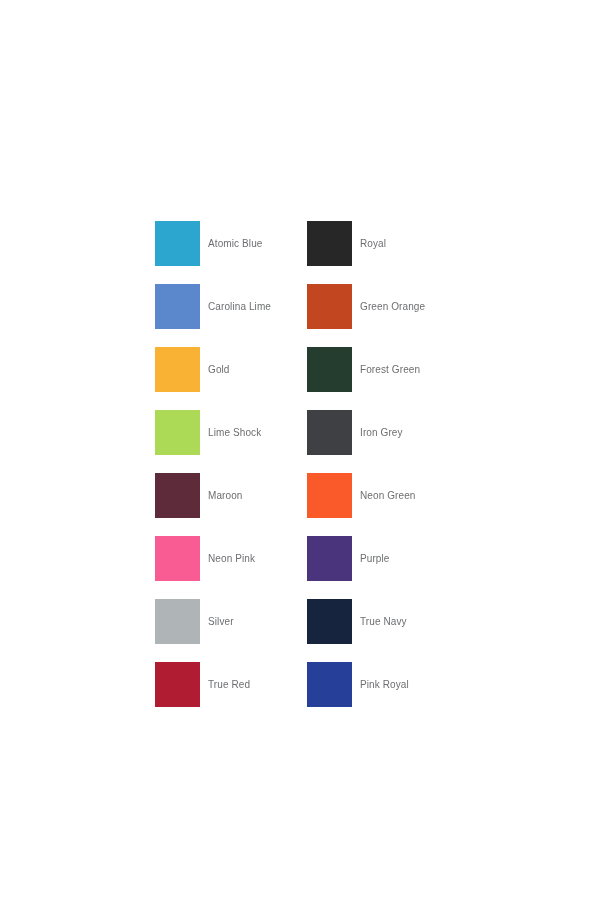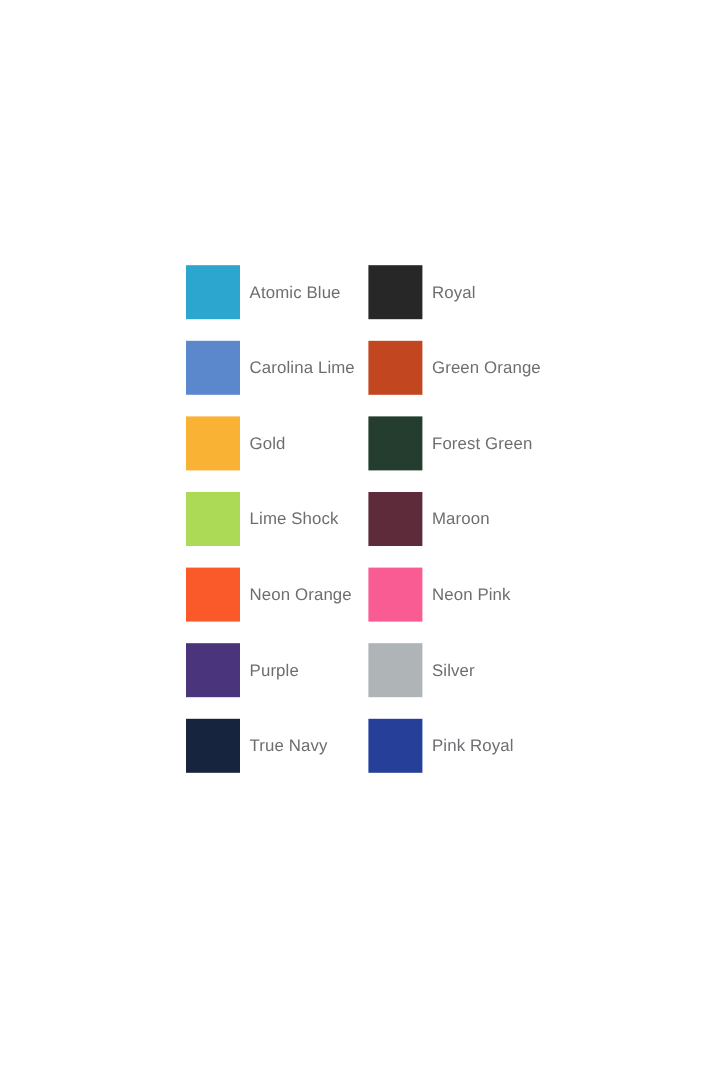--- a/index.html
+++ b/index.html
@@ -43,21 +43,21 @@
   }
 
   .swatch-chip {
     width: 45px;
     height: 45px;
     flex: 0 0 45px;
     background: #cccccc;
   }
 
   .swatch-label {
-    font-size: 14px;
+    font-size: 10px;
     line-height: 1.2;
     color: #6d6e71;
     white-space: nowrap;
     letter-spacing: 0.1px;
   }
 </style>
 </head>
 <body>
 
 <div class="swatch-legend">
@@ -84,41 +84,49 @@
       </div>
       <div class="legend-item">
         <div class="swatch-chip" style="background: rgb(36, 61, 46);"></div>
         <span class="swatch-label">Forest Green</span>
       </div>
       <div class="legend-item">
         <div class="swatch-chip" style="background: rgb(172, 217, 86);"></div>
         <span class="swatch-label">Lime Shock</span>
       </div>
       <div class="legend-item">
+        <div class="swatch-chip" style="background: rgb(63, 64, 68);"></div>
+        <span class="swatch-label">Iron Grey</span>
+      </div>
+      <div class="legend-item">
         <div class="swatch-chip" style="background: rgb(94, 43, 59);"></div>
         <span class="swatch-label">Maroon</span>
       </div>
       <div class="legend-item">
         <div class="swatch-chip" style="background: rgb(250, 90, 42);"></div>
-        <span class="swatch-label">Neon Orange</span>
+        <span class="swatch-label">Neon Green</span>
       </div>
       <div class="legend-item">
         <div class="swatch-chip" style="background: rgb(249, 91, 147);"></div>
         <span class="swatch-label">Neon Pink</span>
       </div>
       <div class="legend-item">
         <div class="swatch-chip" style="background: rgb(74, 53, 124);"></div>
         <span class="swatch-label">Purple</span>
       </div>
       <div class="legend-item">
         <div class="swatch-chip" style="background: rgb(175, 180, 183);"></div>
         <span class="swatch-label">Silver</span>
       </div>
       <div class="legend-item">
         <div class="swatch-chip" style="background: rgb(22, 36, 62);"></div>
         <span class="swatch-label">True Navy</span>
       </div>
       <div class="legend-item">
+        <div class="swatch-chip" style="background: rgb(176, 28, 49);"></div>
+        <span class="swatch-label">True Red</span>
+      </div>
+      <div class="legend-item">
         <div class="swatch-chip" style="background: rgb(38, 64, 154);"></div>
         <span class="swatch-label">Pink Royal</span>
       </div>
     </div>
 </div>
 
 </body></html>

